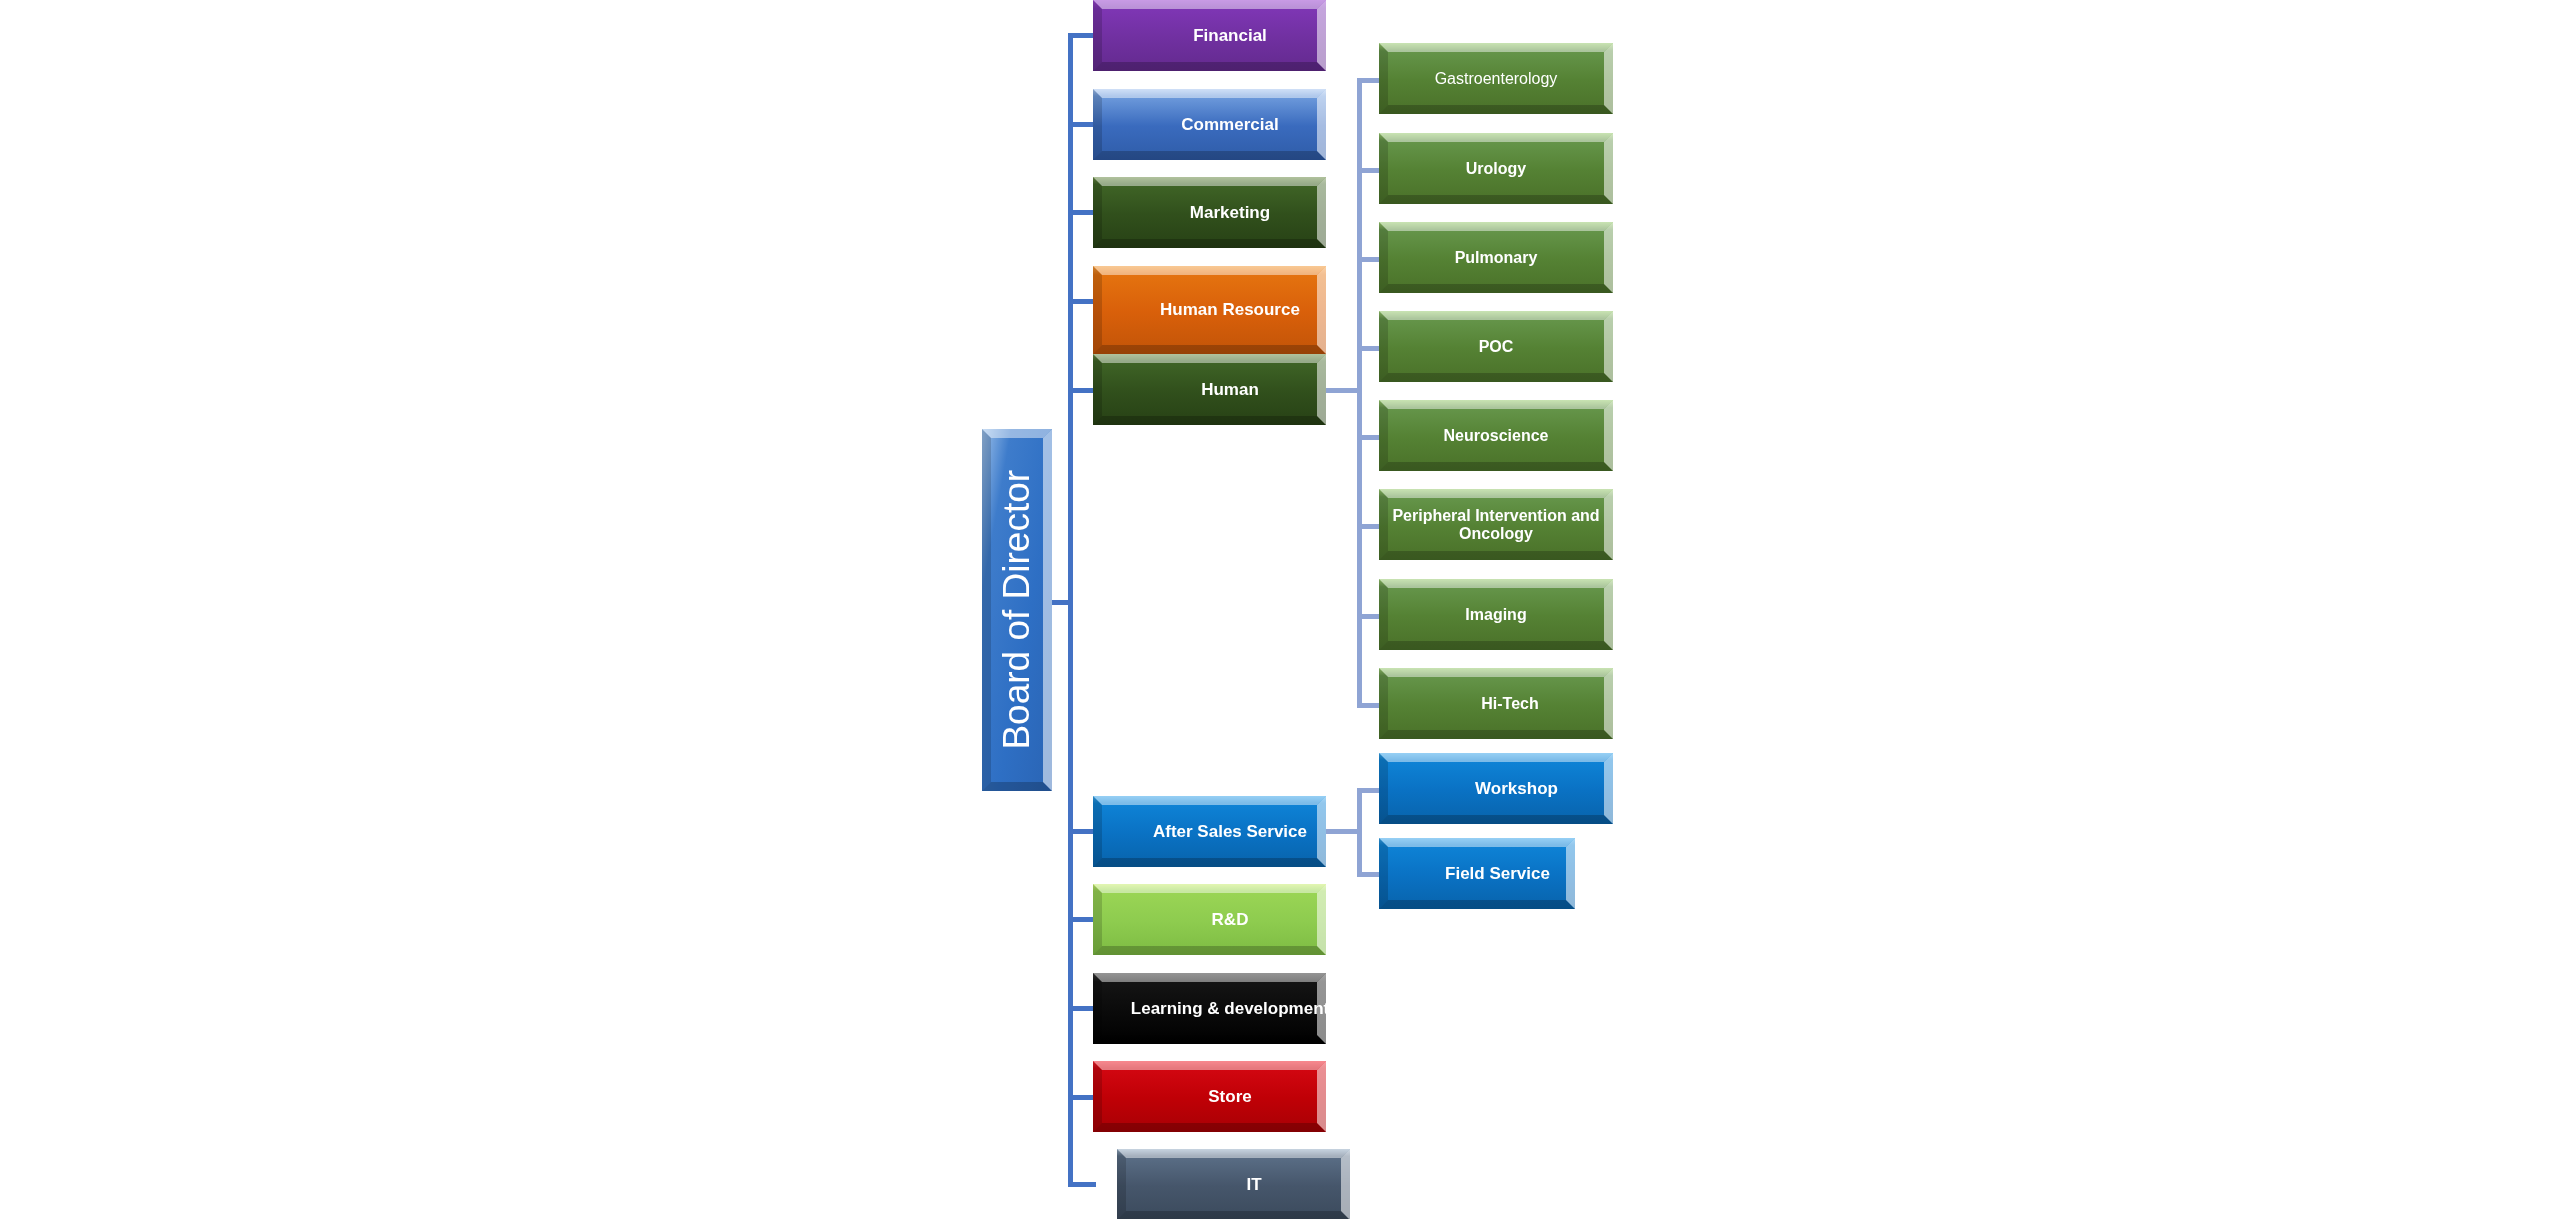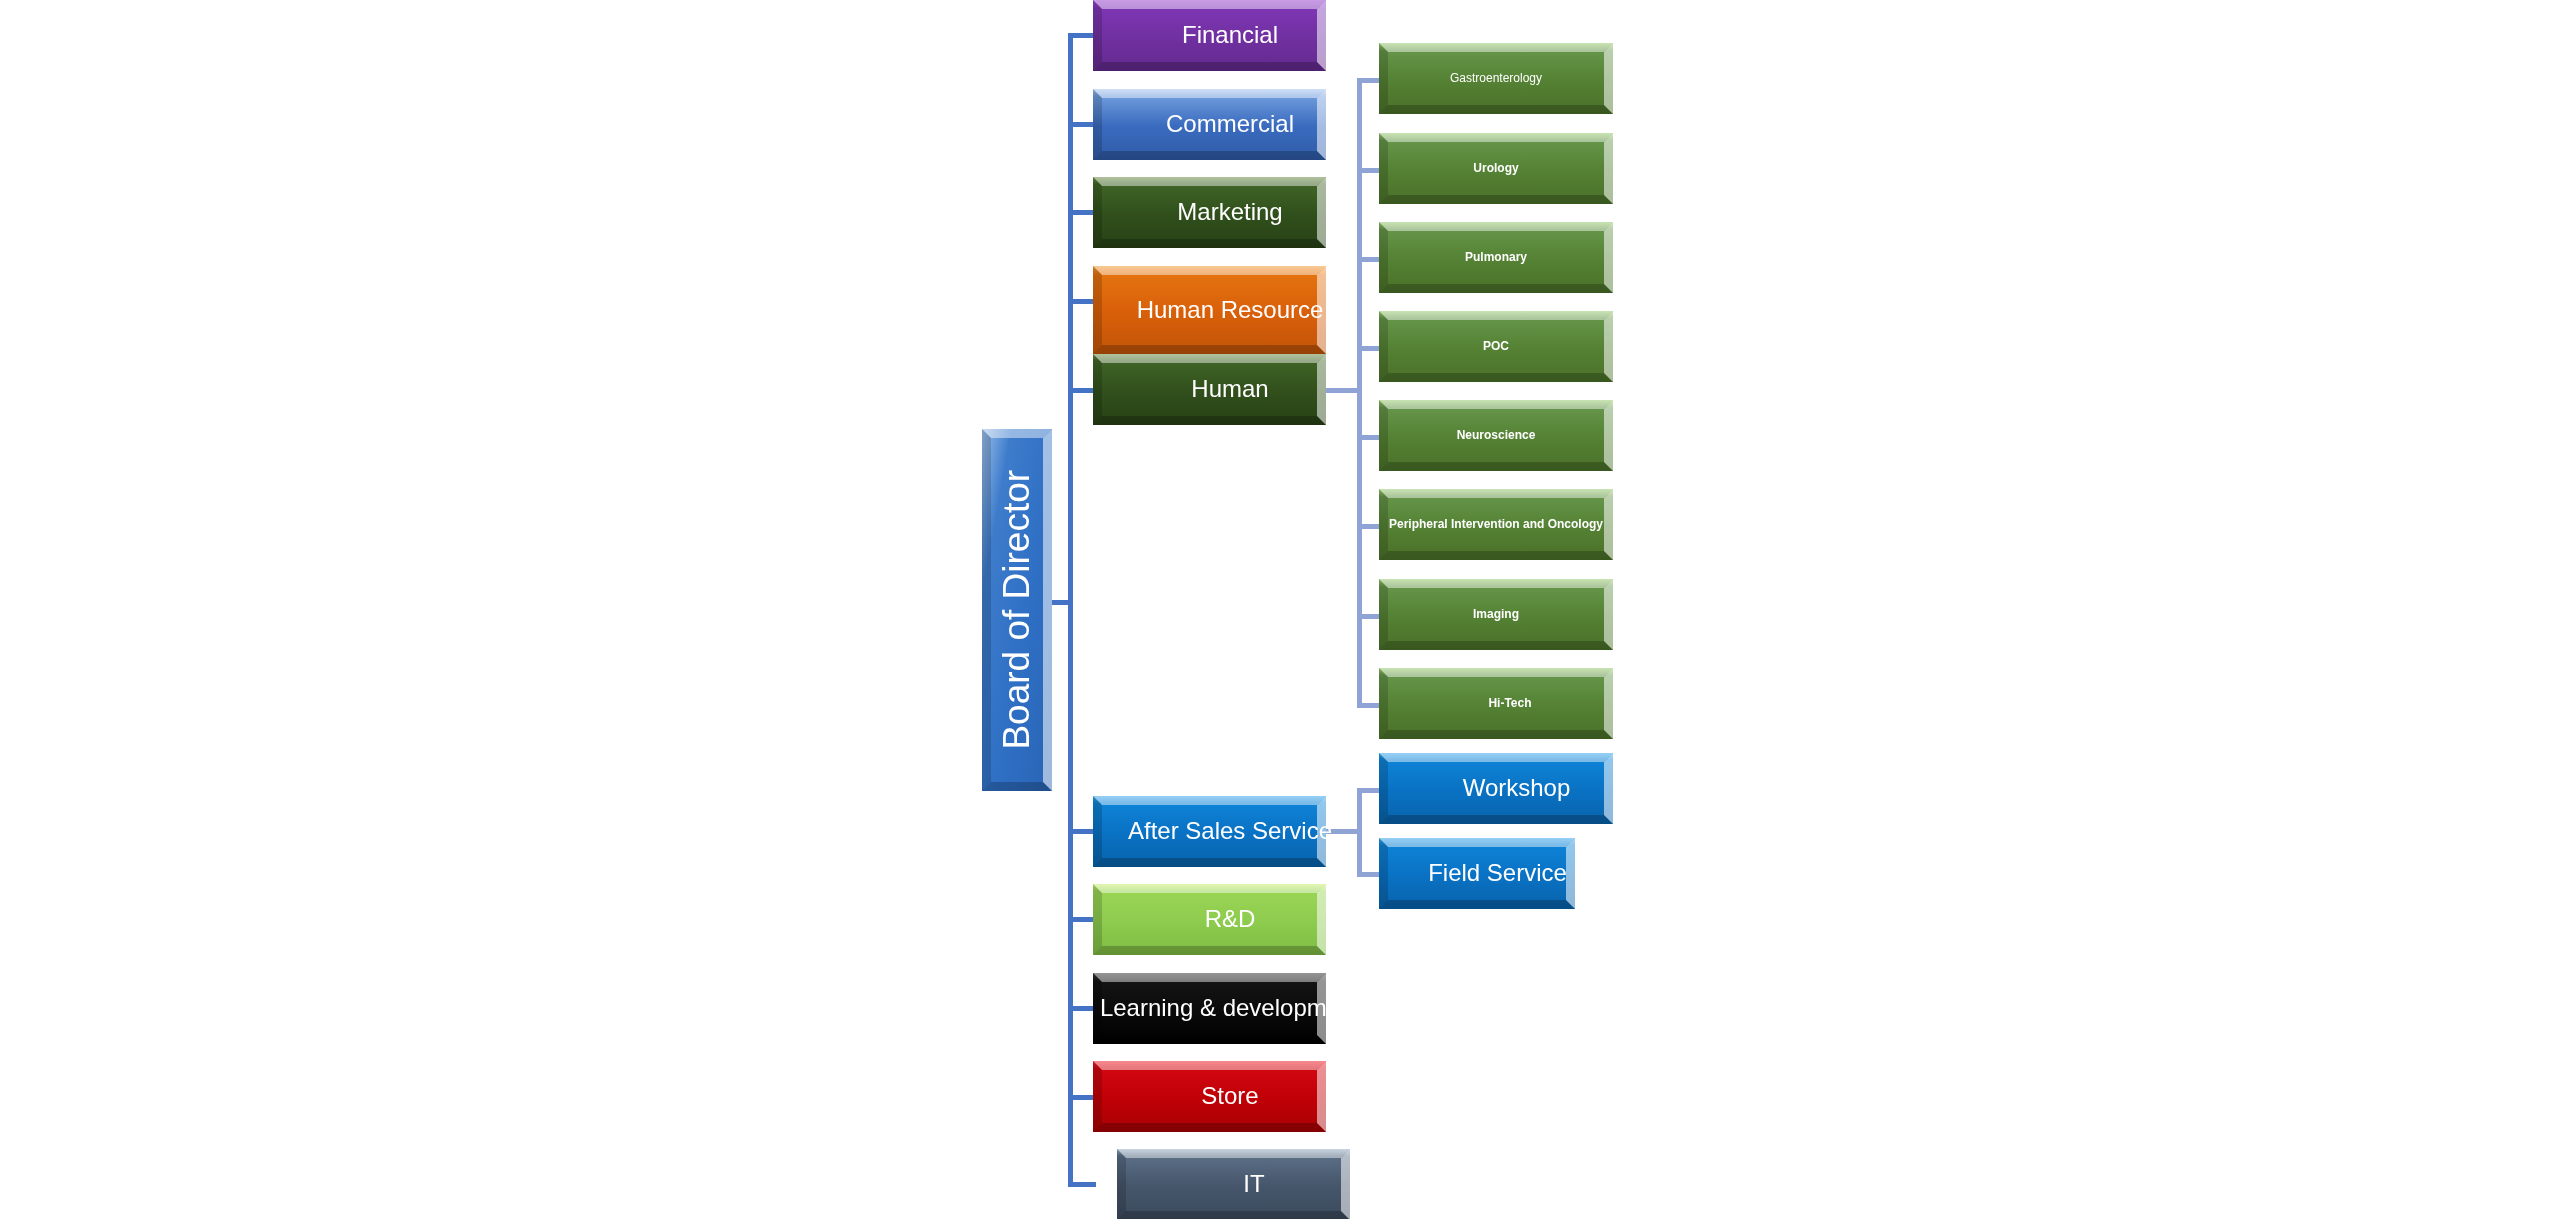--- a/index.html
+++ b/index.html
@@ -54,22 +54,22 @@
   .node .bevel-right{
     top:0;right:0;height:100%;width:0;
     border-right:9.6px solid rgba(255,255,255,.55);
     border-top:9.6px solid transparent;
     border-bottom:9.6px solid transparent;
     box-sizing:border-box;
   }
   .node .label{position:relative;z-index:3;padding:0 3.6px;}
 
   
-  .lvl1{font-size:24px;font-weight:400;padding-left:41px;}
-  .lvl2{font-size:12px;font-weight:700;}
+  .lvl1{font-size:17px;font-weight:700;padding-left:41px;}
+  .lvl2{font-size:16px;font-weight:700;}
   .lvl2.thin{font-weight:400;}
   .multiline{white-space:normal;}
 
   
   #root-node{
     position:absolute;
     display:flex;align-items:center;justify-content:center;
   }
   #root-node .rot{
     transform:rotate(-90deg);

